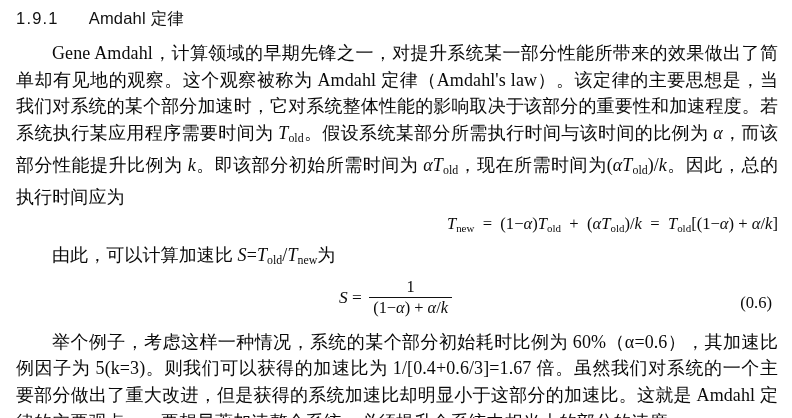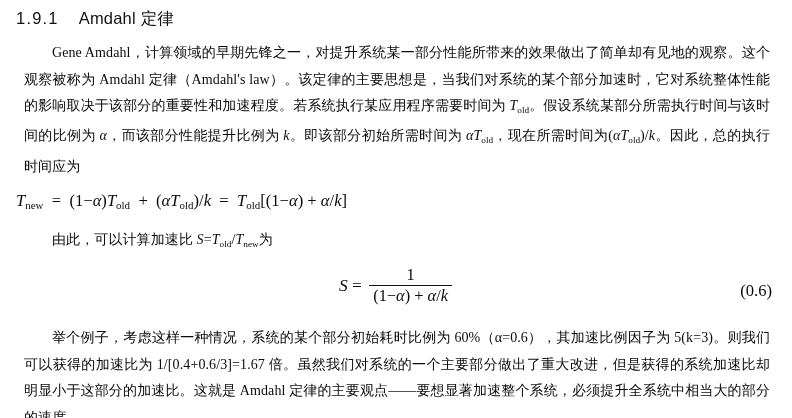--- a/index.html
+++ b/index.html
@@ -24,45 +24,45 @@
   .heading {
     margin: 8px 0 0 0;
     padding-left: 16px;
     font-family: "Liberation Sans", "DejaVu Sans", sans-serif;
     font-size: 16.5px;
     font-weight: 400;
     letter-spacing: 0.2px;
     color: #111;
     display: flex;
     align-items: baseline;
-    gap: 20px;
+    gap: 30px;
   }
   .heading .num {
     letter-spacing: 1.2px;
   }
   .heading .ttl {
     font-family: "Liberation Sans", "DejaVu Sans", sans-serif;
   }
   .body {
     margin-top: 10px;
     padding: 0 14px 0 16px;
   }
   p.para {
-    margin: 8px;
-    font-size: 14px;
+    margin: 0;
+    font-size: 18px;
     line-height: 26.6px;
     text-align: justify;
     text-justify: inter-character;
     letter-spacing: 0.1px;
   }
   p.para.indent {
     text-indent: 2em;
   }
   .eq-line {
-    text-align: left;
+    text-align: right;
     font-size: 16.6px;
     line-height: 26.6px;
     margin: 1px 0 0 0;
   }
   .eq-row {
     position: relative;
     margin: 3px 0 0 0;
     height: 52px;
   }
   .eq-center {

